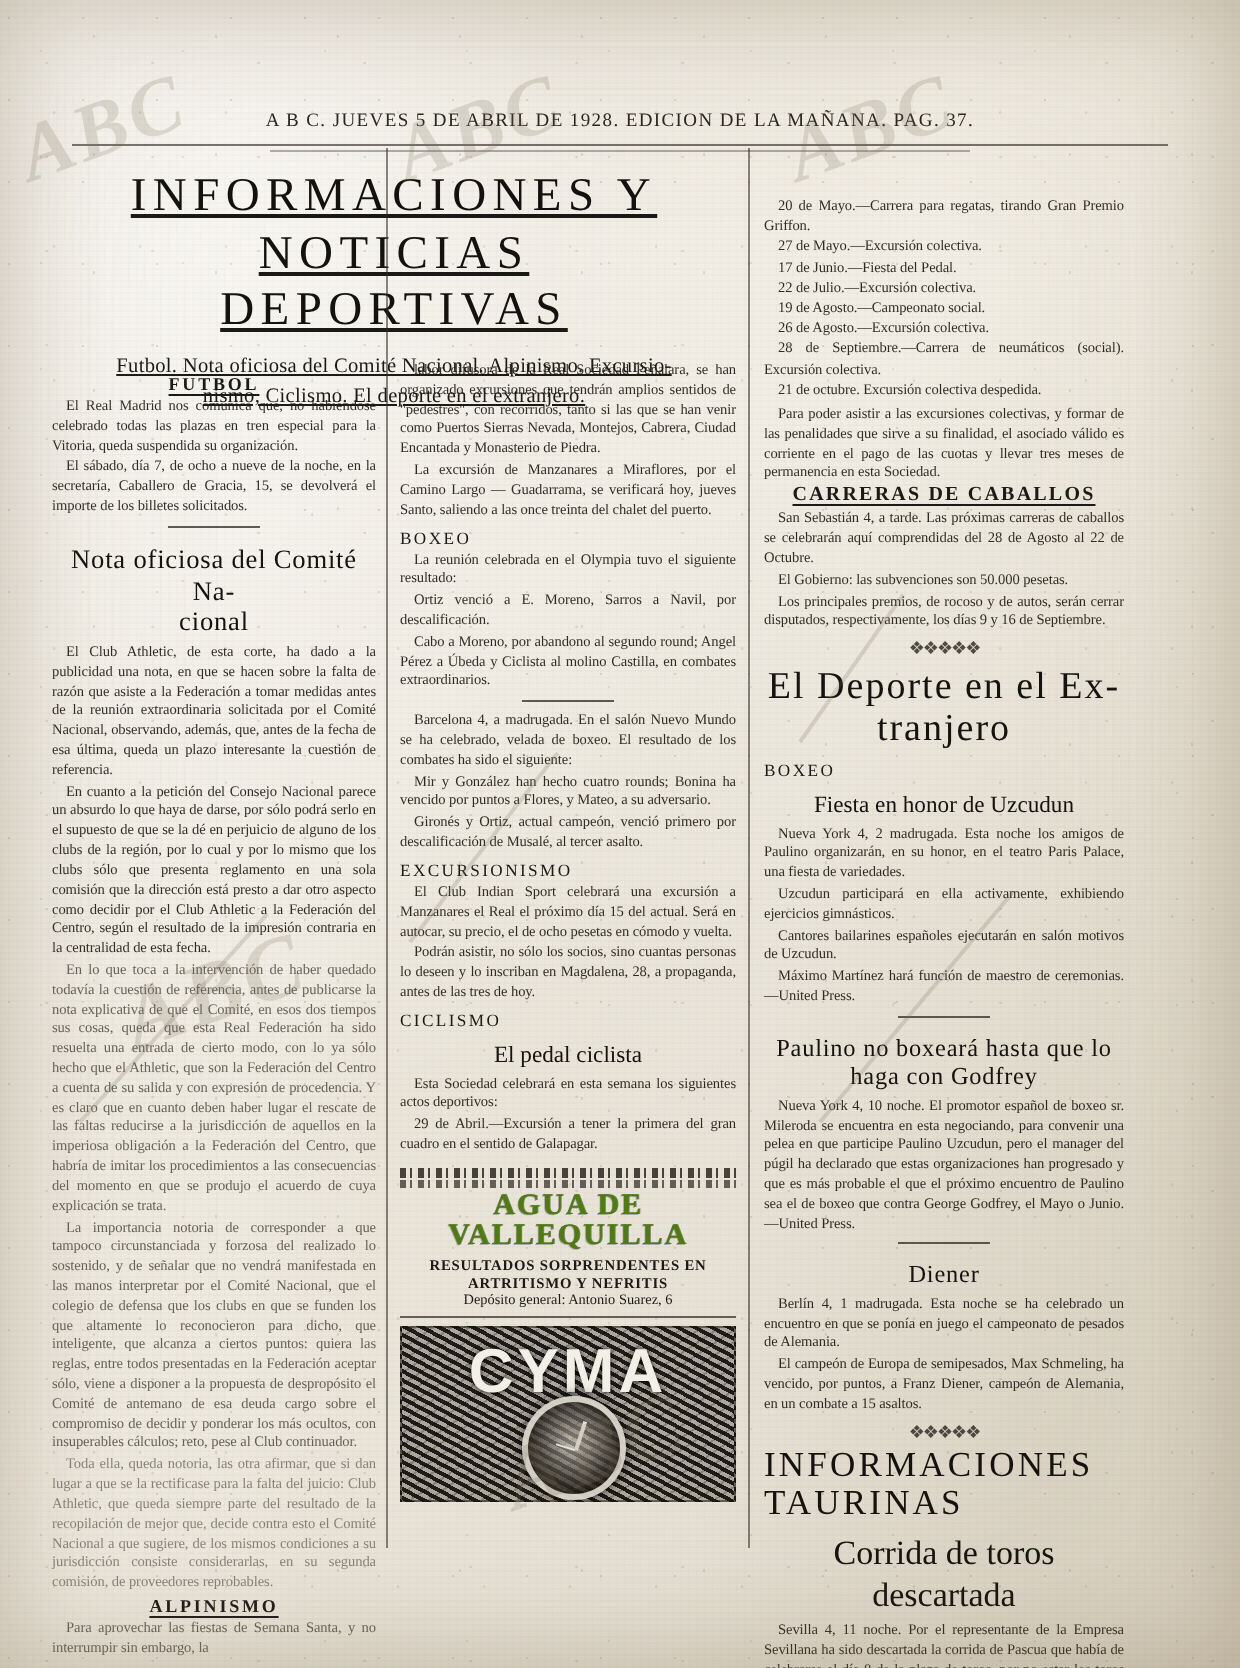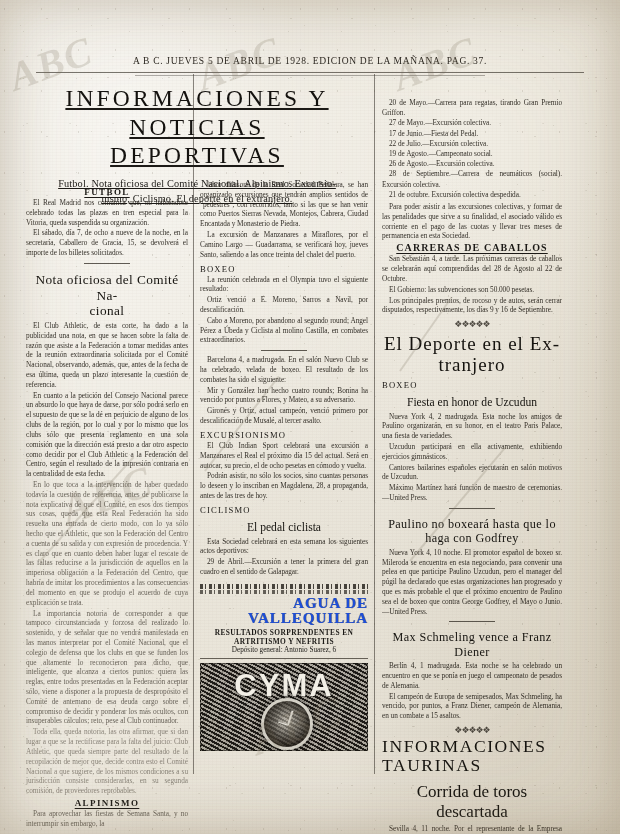--- a/index.html
+++ b/index.html
@@ -150,23 +150,23 @@
   .adwrap{margin:7px 0 4px;}
   .adrule{
     height:5px;
     background:repeating-linear-gradient(90deg,
       #2a2620 0 3px, rgba(255,255,255,0) 3px 5px,
       #2a2620 5px 6px, rgba(255,255,255,0) 6px 9px);
     opacity:.85;margin-bottom:1px;
   }
   .adrule.b{height:4px;opacity:.7;}
   .adtitle{
-    text-align:right;font-weight:bold;font-size:15px;
+    text-align:center;font-weight:bold;font-size:15px;
     letter-spacing:1px;line-height:1;
-    color:#1d4ed8;
+    color:#4d7c0f;
     margin:2px 0 2px;
     text-shadow:.5px 0 0 rgba(0,0,0,.45), -.4px .4px 0 rgba(0,0,0,.25);
   }
   .adline1{text-align:center;font-size:7.4px;letter-spacing:.4px;font-weight:bold;}
   .adline2{text-align:center;font-size:7.4px;letter-spacing:.4px;font-weight:bold;}
   .adline3{text-align:center;font-size:7.2px;}
   .adsep{border-top:1px solid rgba(45,40,32,.7);margin:4px 0;}
 
   .cymabox{
     position:relative;height:86px;margin-top:4px;
@@ -280,21 +280,21 @@
     </div>
 
     <div class="righthead">BOXEO</div>
     <div class="body">
       <p>La reunión celebrada en el Olympia tuvo el siguiente resultado:</p>
       <p>Ortiz venció a E. Moreno, Sarros a Navil, por descalificación.</p>
       <p>Cabo a Moreno, por abandono al segundo round; Angel Pérez a Úbeda y Ciclista al molino Castilla, en combates extraordinarios.</p>
     </div>
     <div class="shortrule"></div>
     <div class="body">
-      <p>Barcelona 4, a madrugada. En el salón Nuevo Club se ha celebrado, velada de boxeo. El resultado de los combates ha sido el siguiente:</p>
+      <p>Barcelona 4, a madrugada. En el salón Nuevo Mundo se ha celebrado, velada de boxeo. El resultado de los combates ha sido el siguiente:</p>
       <p>Mir y González han hecho cuatro rounds; Bonina ha vencido por puntos a Flores, y Mateo, a su adversario.</p>
       <p>Gironés y Ortiz, actual campeón, venció primero por descalificación de Musalé, al tercer asalto.</p>
     </div>
 
     <div class="righthead">EXCURSIONISMO</div>
     <div class="body">
       <p>El Club Indian Sport celebrará una excursión a Manzanares el Real el próximo día 15 del actual. Será en autocar, su precio, el de ocho pesetas en cómodo y vuelta.</p>
       <p>Podrán asistir, no sólo los socios, sino cuantas personas lo deseen y lo inscriban en Magdalena, 28, a propaganda, antes de las tres de hoy.</p>
     </div>
 
@@ -362,21 +362,20 @@
     <div class="bighead" style="font-size:12.2px">
       <span>Paulino no boxeará hasta que lo</span>
       <span style="display:block">haga con Godfrey</span>
     </div>
     <div class="body">
       <p>Nueva York 4, 10 noche. El promotor español de boxeo sr. Mileroda se encuentra en esta negociando, para convenir una pelea en que participe Paulino Uzcudun, pero el manager del púgil ha declarado que estas organizaciones han progresado y que es más probable el que el próximo encuentro de Paulino sea el de boxeo que contra George Godfrey, el Mayo o Junio.—United Press.</p>
     </div>
 
     <div class="shortrule"></div>
     <div class="bighead" style="font-size:12.2px">
-      <span>Max Schmeling vence a Franz</span>
       <span style="display:block">Diener</span>
     </div>
     <div class="body">
       <p>Berlín 4, 1 madrugada. Esta noche se ha celebrado un encuentro en que se ponía en juego el campeonato de pesados de Alemania.</p>
       <p>El campeón de Europa de semipesados, Max Schmeling, ha vencido, por puntos, a Franz Diener, campeón de Alemania, en un combate a 15 asaltos.</p>
     </div>
 
     <div class="ornament">❖❖❖❖❖</div>
     <div class="tauritle">
       <span>INFORMACIONES</span>

